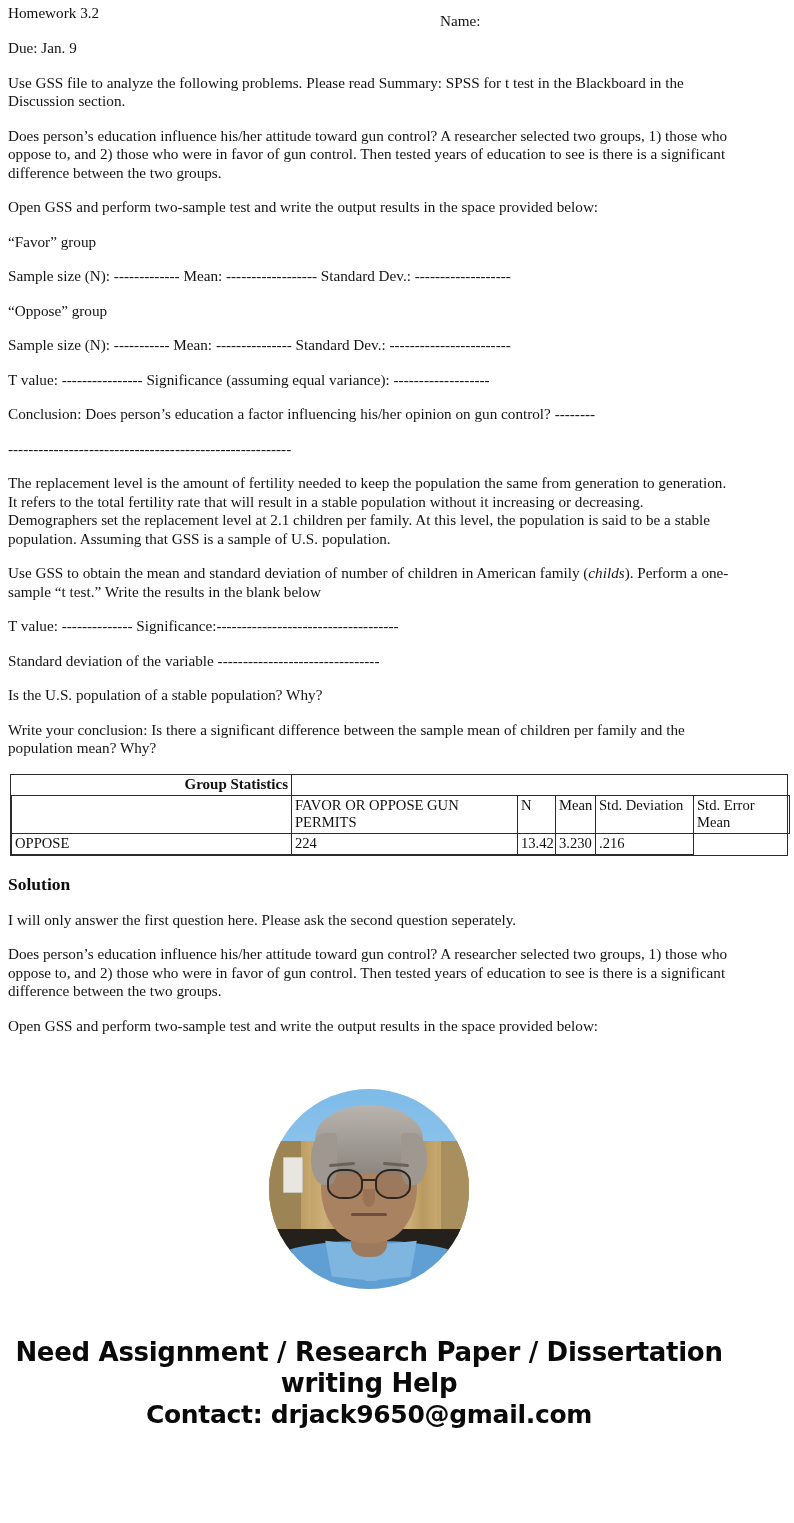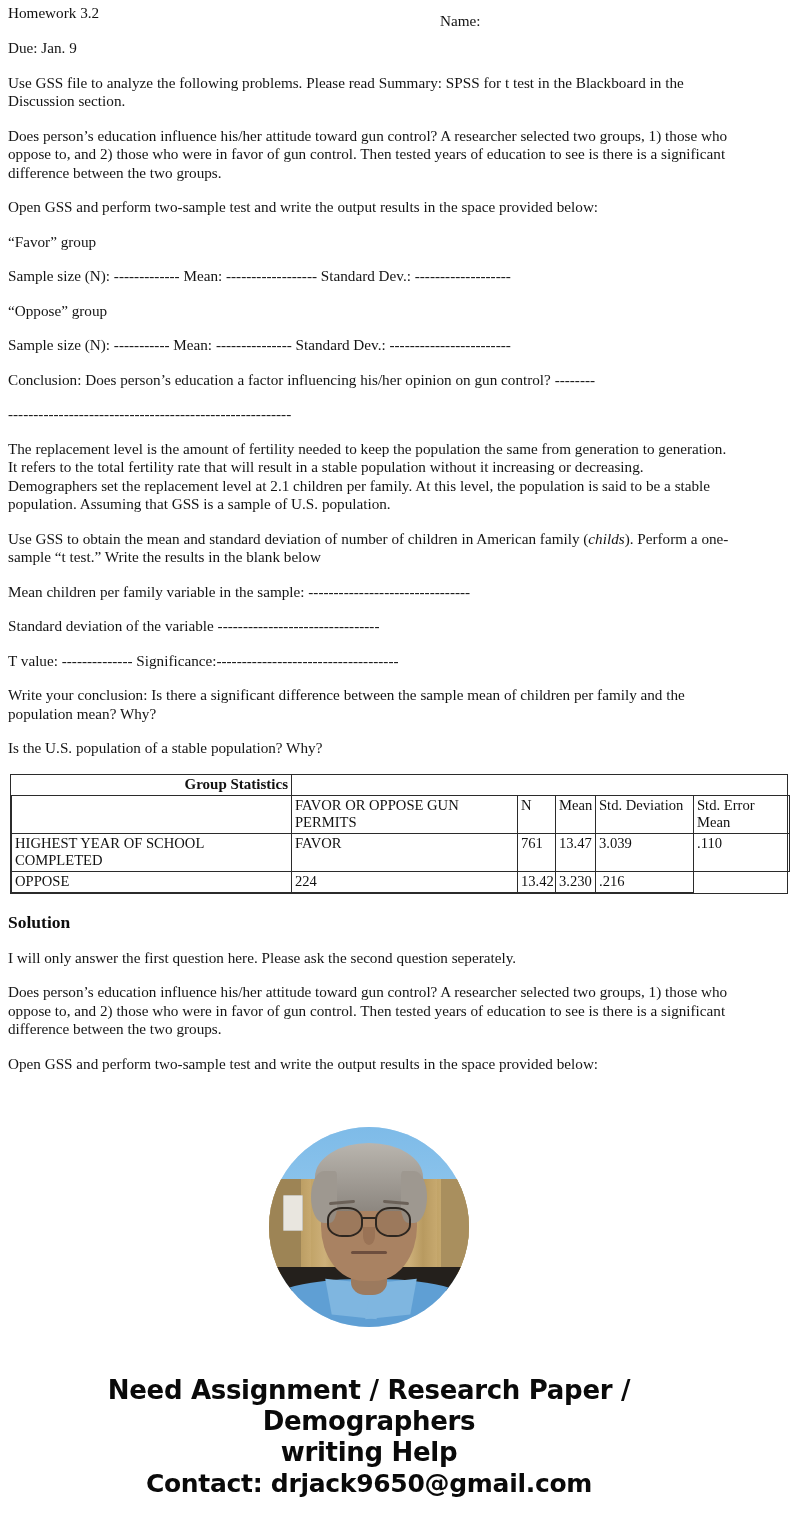--- a/index.html
+++ b/index.html
@@ -325,38 +325,38 @@
   <p class="para">Open GSS and perform two-sample test and write the output results in the space provided below:</p>
 
   <p class="para">“Favor” group</p>
 
   <p class="para dash">Sample size (N): ------------- Mean: ------------------ Standard Dev.: -------------------</p>
 
   <p class="para">“Oppose” group</p>
 
   <p class="para dash">Sample size (N): ----------- Mean: --------------- Standard Dev.: ------------------------</p>
 
+  <p class="para dash">T value: ----------------     Significance (assuming equal variance): -------------------</p>
 
   <p class="para dash">Conclusion: Does person’s education a factor influencing his/her opinion on gun control? --------</p>
 
   <p class="para dash">--------------------------------------------------------</p>
 
   <p class="para">The replacement level is the amount of fertility needed to keep the population the same from generation to generation. It refers to the total fertility rate that will result in a stable population without it increasing or decreasing. Demographers set the replacement level at 2.1 children per family. At this level, the population is said to be a stable population. Assuming that GSS is a sample of U.S. population.</p>
 
   <p class="para"><span>Use GSS to obtain the mean and standard deviation of number of children in American family (</span><span class="ital">childs</span><span>). Perform a one-sample “t test.” Write the results in the blank below</span></p>
 
-  <p class="para dash">Mean children per family variable in the sample: --------------------------------</p>
+
+  <p class="para dash">T value: --------------    Significance:------------------------------------</p>
 
   <p class="para dash">Standard deviation of the variable --------------------------------</p>
 
-  <p class="para dash">T value: --------------    Significance:------------------------------------</p>
+  <p class="para">Is the U.S. population of a stable population? Why?</p>
 
   <p class="para">Write your conclusion: Is there a significant difference between the sample mean of children per family and the population mean? Why?</p>
-
-  <p class="para">Is the U.S. population of a stable population? Why?</p>
 
   <div class="stats-table-wrap">
     <div class="outer-wrap">
       <table class="stats">
         <colgroup>
           <col class="col1">
             <col class="col2">
             <col class="col3">
           <col class="col4">
             <col class="col5">
@@ -369,28 +369,20 @@
           </tr>
           <tr>
             <td></td>
             <td>FAVOR OR OPPOSE GUN PERMITS</td>
             <td>N</td>
             <td>Mean</td>
             <td>Std. Deviation</td>
             <td>Std. Error Mean</td>
           </tr>
           <tr>
-            <td>HIGHEST YEAR OF SCHOOL COMPLETED</td>
-            <td>FAVOR</td>
-            <td>761</td>
-            <td>13.47</td>
-            <td>3.039</td>
-            <td>.110</td>
-          </tr>
-          <tr>
             <td>OPPOSE</td>
             <td>224</td>
             <td>13.42</td>
             <td>3.230</td>
             <td>.216</td>
             <td class="noborder"></td>
           </tr>
         </tbody>
       </table>
     </div>
@@ -424,18 +416,18 @@
       <div class="av-brow-r"></div>
       <div class="av-glass-l"></div>
       <div class="av-glass-r"></div>
       <div class="av-bridge"></div>
       <div class="av-nose"></div>
       <div class="av-mouth"></div>
     </div>
   </div>
 
   <div class="footer">
-    <div class="l1">Need Assignment / Research Paper / Demographers</div>
+    <div class="l1">Need Assignment / Research Paper / Dissertation</div>
     <div class="l2">writing Help</div>
     <div class="l3">Contact: drjack9650@gmail.com</div>
   </div>
 
 </div>
 
 </body></html>

